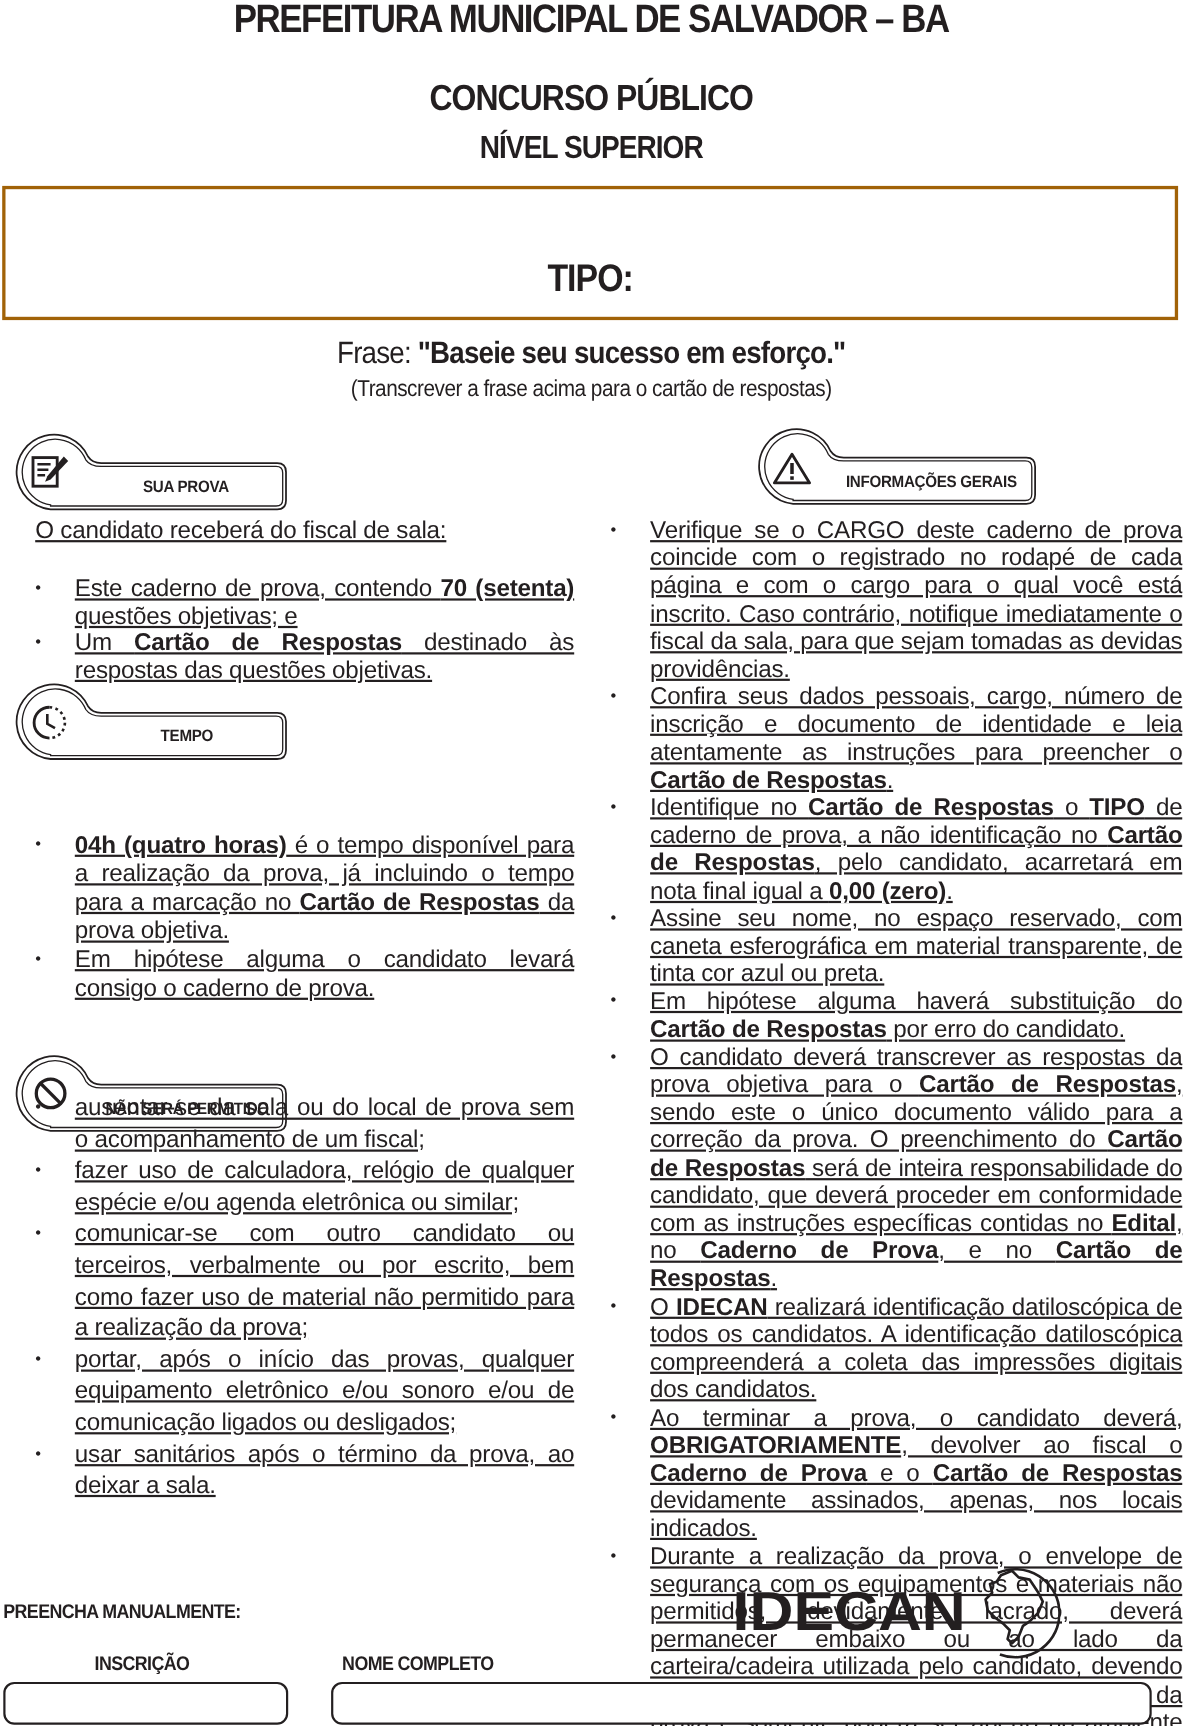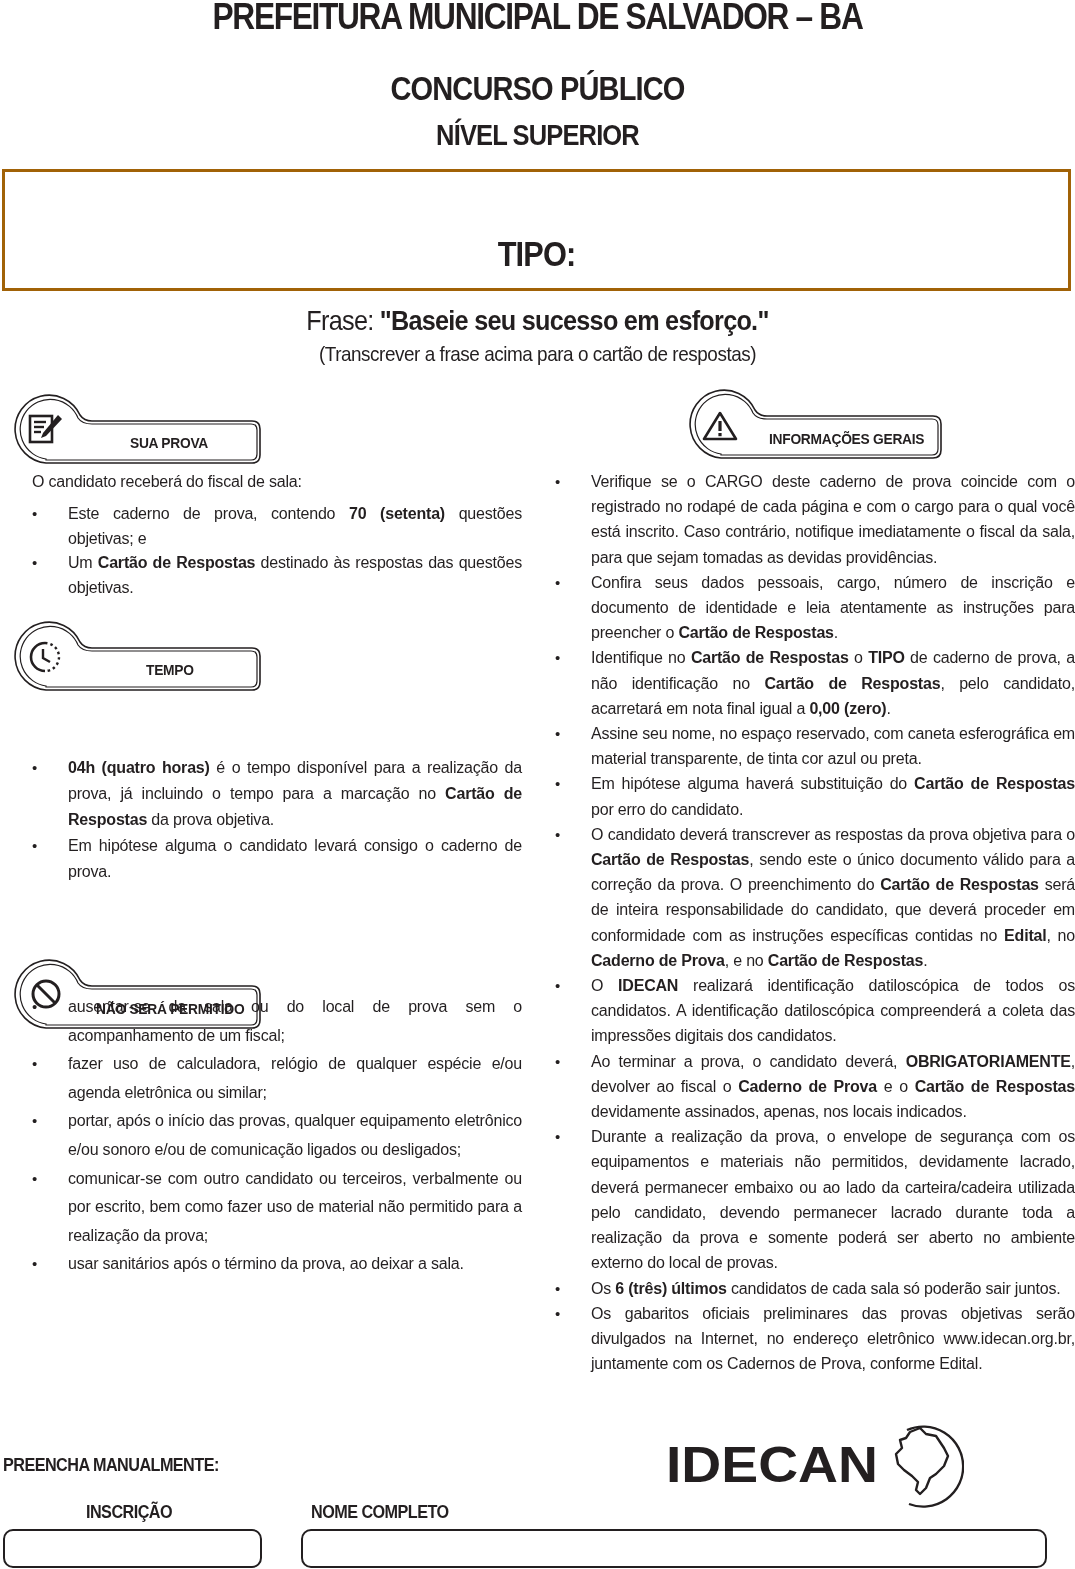--- a/index.html
+++ b/index.html
@@ -39,21 +39,21 @@
   .tab {
     position: absolute; width: 270px; height: 70px;
   }
   .tab svg { position: absolute; left: 0; top: 0; }
   .tab-label {
     position: absolute; font-size: 15px; font-weight: bold; letter-spacing: -0.3px;
     transform: scaleX(0.92); transform-origin: left center; white-space: nowrap;
   }
   .tab-icon { position: absolute; }
   .col-text {
-    position: absolute; font-size: 16px; line-height: 25.2px; letter-spacing: -0.2px;
+    position: absolute; font-size: 22px; line-height: 25.2px; letter-spacing: -0.2px; text-decoration: underline;
   }
   .col-text p { margin: 0; }
   ul.blist { list-style: none; margin: 0; padding: 0; }
   ul.blist li {
     position: relative; padding-left: 36px; text-align: justify;
   }
   ul.blist li::before {
     content: "•"; position: absolute; left: 0; top: 0; font-size: 15px;
   }
   .left-col { left: 32px; width: 490px; }
@@ -132,39 +132,39 @@
   <svg class="tab-icon" style="left:18px; top:22px;" width="38" height="32" viewBox="0 0 38 32">
     <path d="M19 3 L35 29 L3 29 Z" fill="none" stroke="#231f20" stroke-width="2.6" stroke-linejoin="round"></path>
     <line x1="19" y1="11" x2="19" y2="21" stroke="#231f20" stroke-width="3.2"></line>
     <rect x="17.4" y="23" width="3.2" height="3.2" fill="#231f20"></rect>
   </svg>
   <div class="tab-label" style="left:86px; top:42px;">INFORMAÇÕES GERAIS</div>
 </div>
 
 <div class="col-text left-col" style="top:469px;">
   <p>O candidato receberá do fiscal de sala:</p>
-  <ul class="blist" style="margin-top:8px; line-height:24.5px;">
+  <ul class="blist" style="margin-top:29px; line-height:24.5px;">
       <li><span>Este caderno de prova, contendo </span><b>70 (setenta)</b><span> questões objetivas; e</span></li>
       <li><span>Um </span><b>Cartão de Respostas</b><span> destinado às respostas das questões objetivas.</span></li>
     </ul>
 </div>
 
 <div class="col-text left-col" style="top:707px; line-height:26px;margin-top:48px;">
   <ul class="blist">
       <li><b>04h (quatro horas)</b><span> é o tempo disponível para a realização da prova, já incluindo o tempo para a marcação no </span><b>Cartão de Respostas</b><span> da prova objetiva.</span></li>
       <li><span>Em hipótese alguma o candidato levará consigo o caderno de prova.</span></li>
     </ul>
 </div>
 
 <div class="col-text left-col" style="top:993px; line-height:28.6px;">
   <ul class="blist">
       <li><span>ausentar-se da sala ou do local de prova sem o acompanhamento de um fiscal;</span></li>
       <li><span>fazer uso de calculadora, relógio de qualquer espécie e/ou agenda eletrônica ou similar;</span></li>
+      <li><span>comunicar-se com outro candidato ou terceiros, verbalmente ou por escrito, bem como fazer uso de material não permitido para a realização da prova;</span></li>
       <li><span>portar, após o início das provas, qualquer equipamento eletrônico e/ou sonoro e/ou de comunicação ligados ou desligados;</span></li>
-      <li><span>comunicar-se com outro candidato ou terceiros, verbalmente ou por escrito, bem como fazer uso de material não permitido para a realização da prova;</span></li>
       <li><span>usar sanitários após o término da prova, ao deixar a sala.</span></li>
     </ul>
 </div>
 
 <div class="col-text right-col" style="top:469px; line-height:25.2px;">
   <ul class="blist">
       <li><span>Verifique se o CARGO deste caderno de prova coincide com o registrado no rodapé de cada página e com o cargo para o qual você está inscrito. Caso contrário, notifique imediatamente o fiscal da sala, para que sejam tomadas as devidas providências.</span></li>
       <li><span>Confira seus dados pessoais, cargo, número de inscrição e documento de identidade e leia atentamente as instruções para preencher o </span><b>Cartão de Respostas</b><span>.</span></li>
       <li><span>Identifique no </span><b>Cartão de Respostas</b><span> o </span><b>TIPO</b><span> de caderno de prova, a não identificação no </span><b>Cartão de Respostas</b><span>, pelo candidato, acarretará em nota final igual a </span><b>0,00 (zero)</b><span>.</span></li>
       <li><span>Assine seu nome, no espaço reservado, com caneta esferográfica em material transparente, de tinta cor azul ou preta.</span></li>

